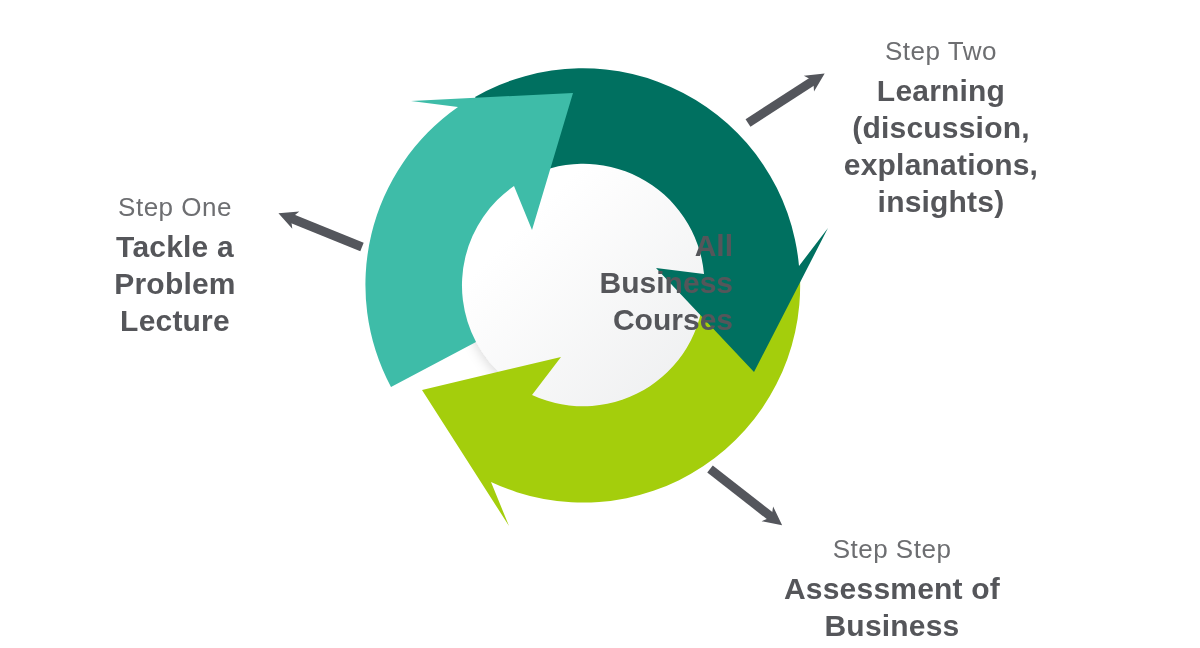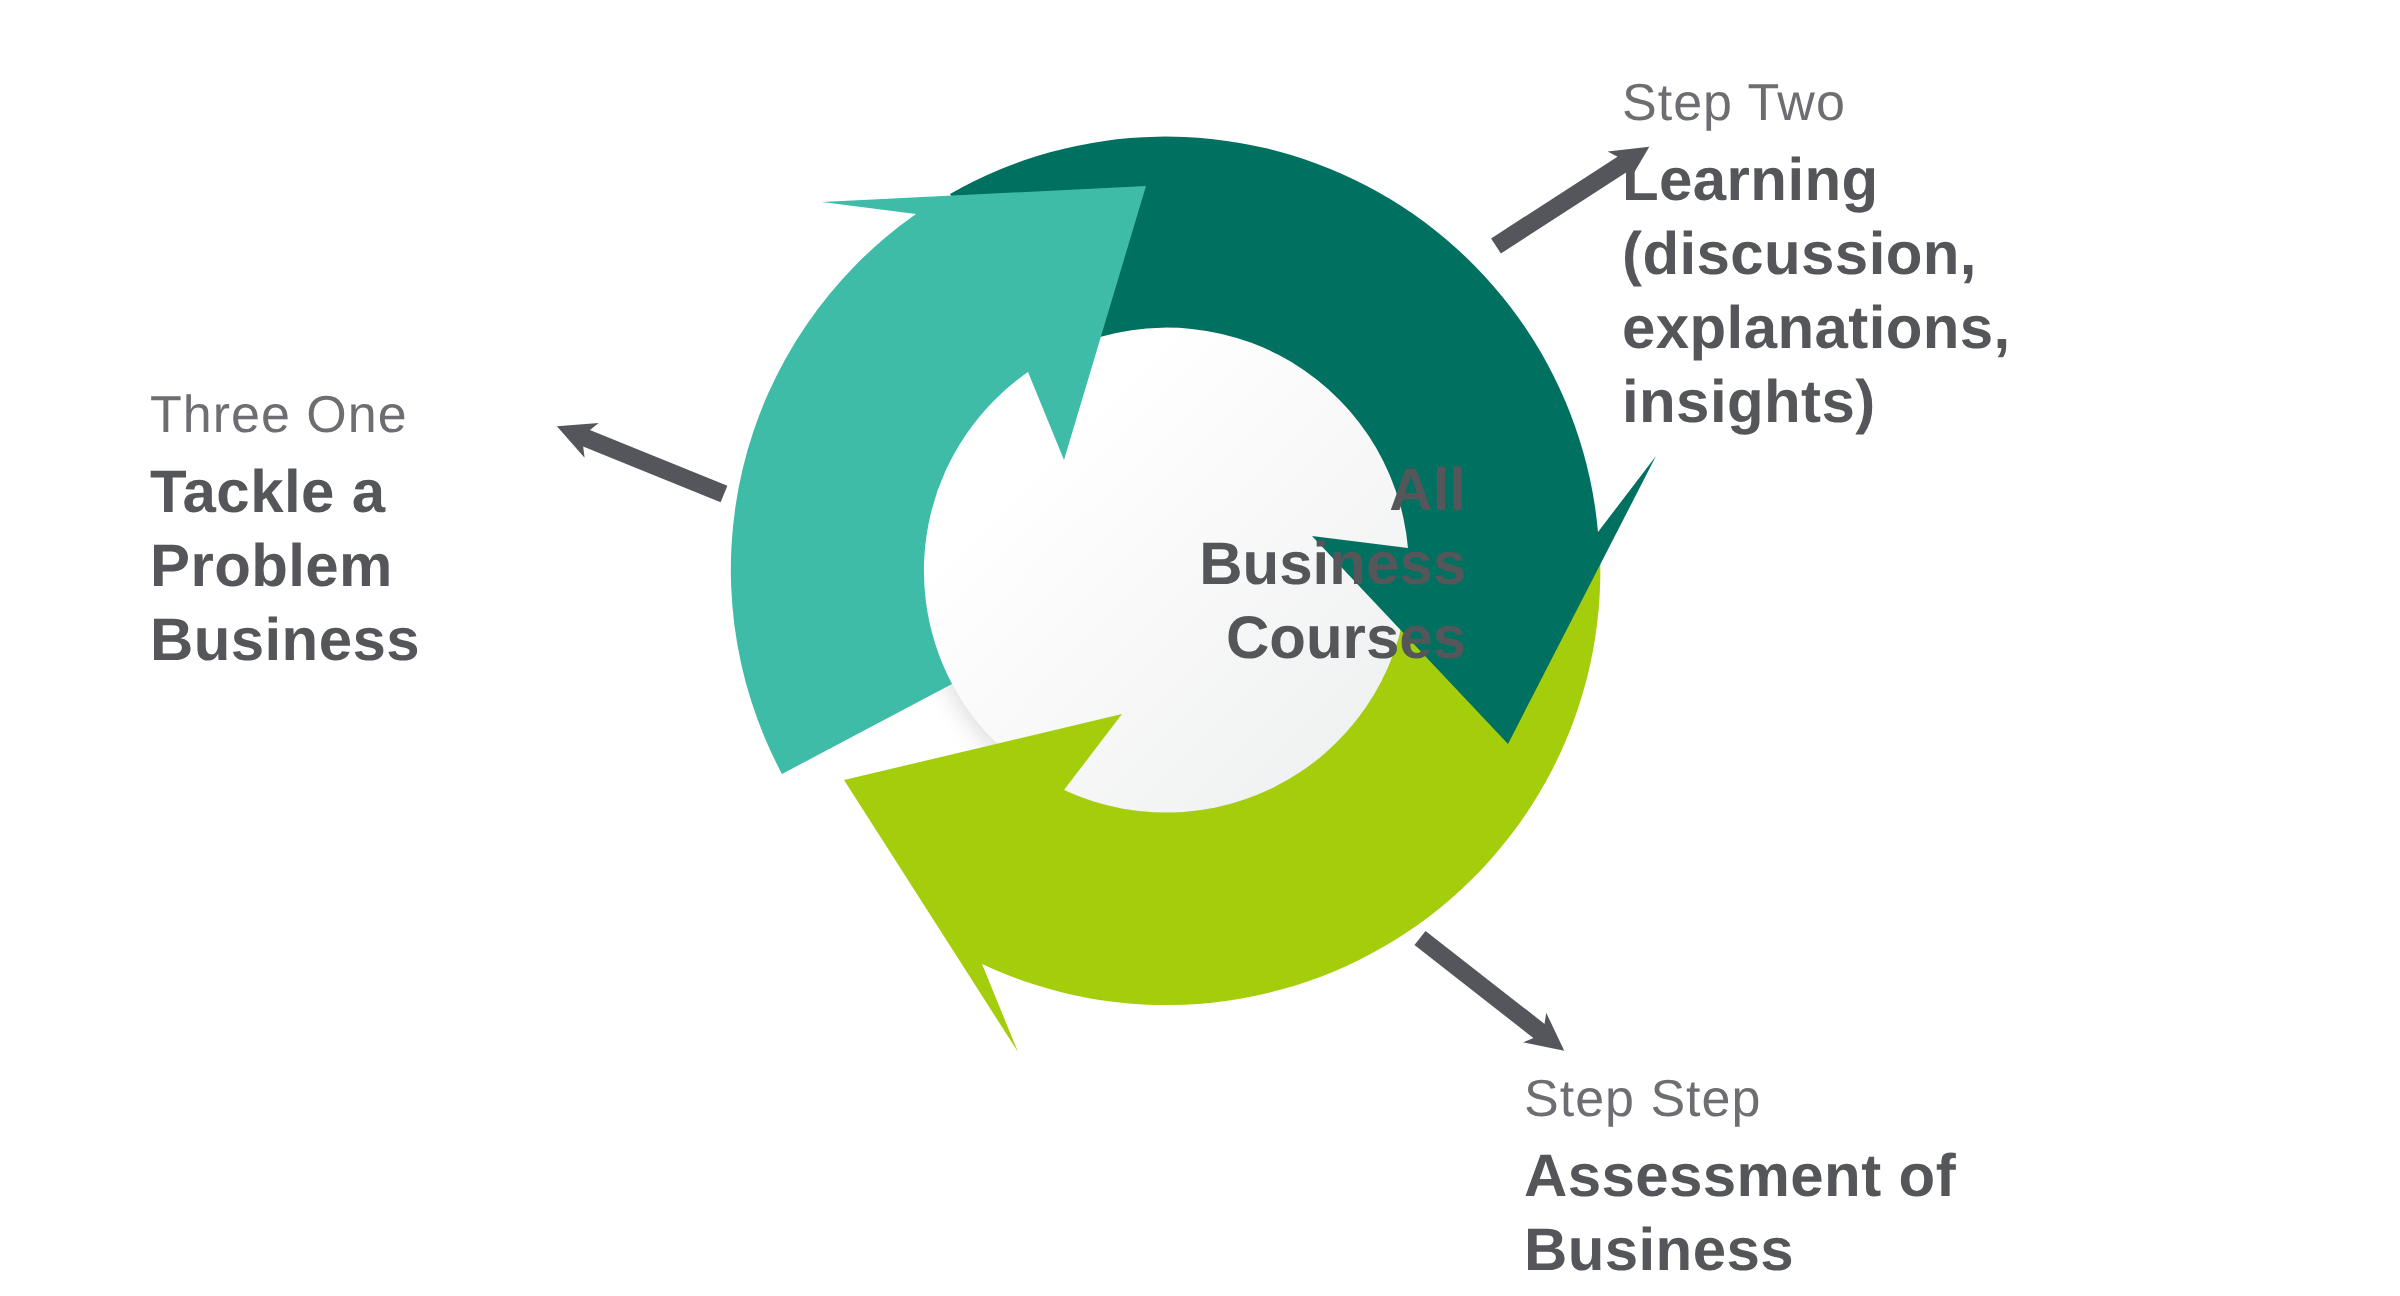--- a/index.html
+++ b/index.html
@@ -1,21 +1,21 @@
 <!DOCTYPE html>
 <html style="--teal: #3EBCA8; --darkgreen: #007060; --lime: #A4CE0C; --arrowgray: #54565C; --labelgray: #6D6E71; --textdark: #55565A; --circlelight: #FFFFFF; --circleshade: #EDEEEF;"><head>
 <meta charset="utf-8">
 <style>
   html,body { margin:0; padding:0; background:#ffffff; }
   .stage {
     position:relative; width:1200px; height:648px; background:#ffffff;
     font-family:"Liberation Sans", sans-serif; overflow:hidden;
   }
   .cycle-svg { position:absolute; left:0; top:0; width:1200px; height:648px; }
-  .step { position:absolute; text-align:left; }
+  .step { position:absolute; text-align:center; }
   .step-label {
     font-size:26px; font-weight:400; color:var(--labelgray,#6D6E71);
     letter-spacing:0.5px; margin-bottom:5px;
   }
   .step-title {
     font-size:30px; font-weight:700; color:var(--textdark,#55565A);
     line-height:37px; letter-spacing:0.2px; white-space:pre-line;
   }
   #step-one   { left:75px;  top:192px; width:200px; }
   #step-two   { left:811px; top:36px;  width:260px; }
@@ -56,24 +56,24 @@
     <path d="M 362,247 L 288,217" fill="none" stroke-width="9" marker-end="url(#ah)" stroke="#54565C"></path>
     <path d="M 748,123 L 816,79" fill="none" stroke-width="9" marker-end="url(#ah)" stroke="#54565C"></path>
     <path d="M 710,469 L 774,519" fill="none" stroke-width="9" marker-end="url(#ah)" stroke="#54565C"></path>
   </svg>
 
   <div class="center-label">All
 Business
 Courses</div>
 
   <div class="step" id="step-one">
-    <div class="step-label">Three One</div>
+    <div class="step-label">Step One</div>
     <div class="step-title">Tackle a
 Problem
-Business</div>
+Lecture</div>
   </div>
 
   <div class="step" id="step-two">
     <div class="step-label">Step Two</div>
     <div class="step-title">Learning
 (discussion,
 explanations,
 insights)</div>
   </div>
 

